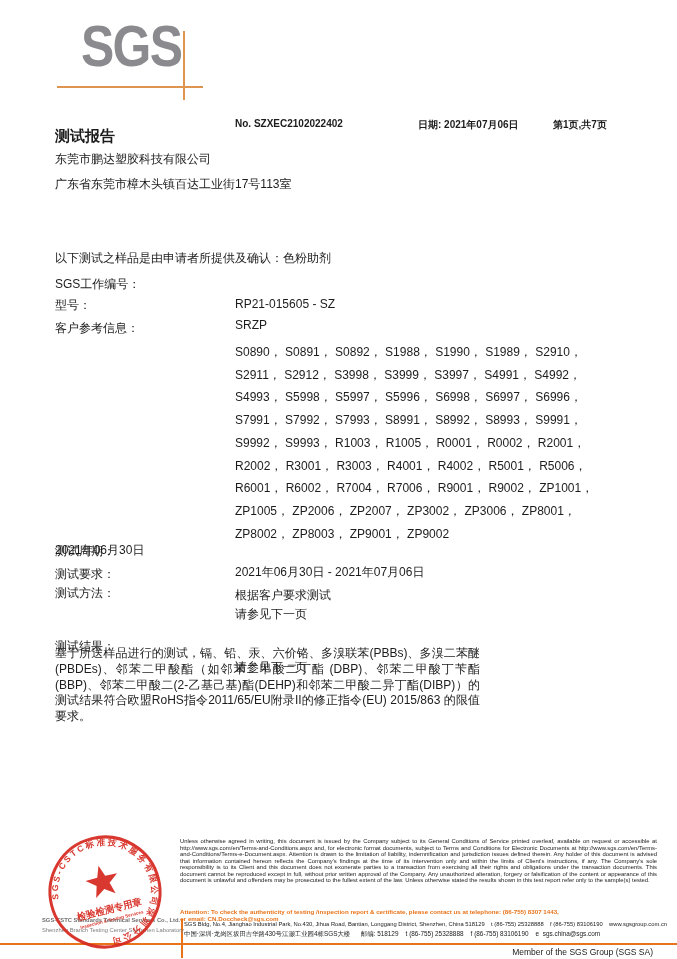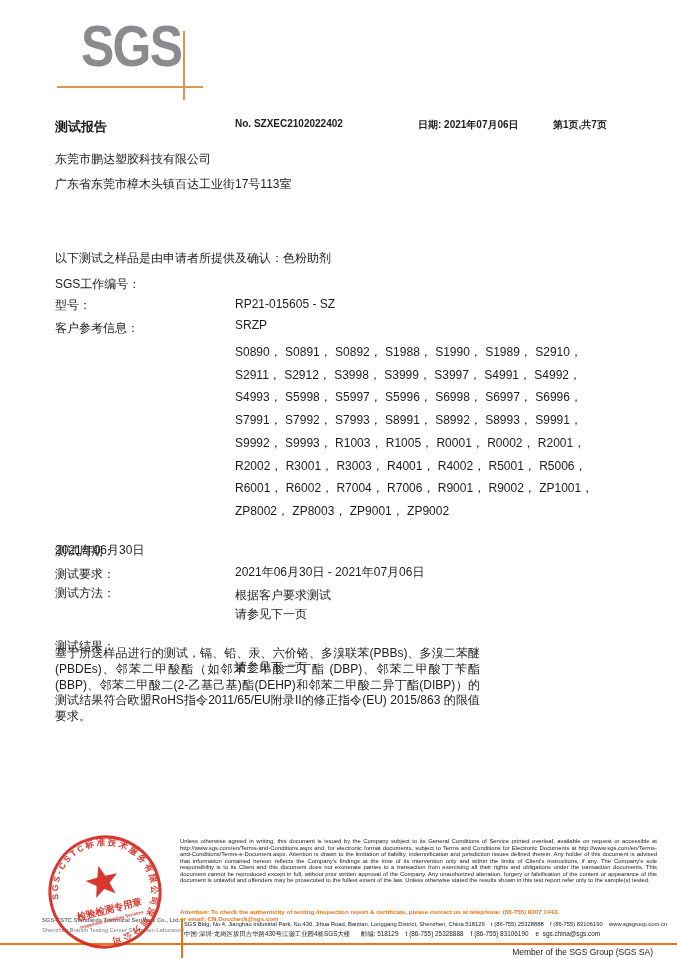--- a/index.html
+++ b/index.html
@@ -14,21 +14,21 @@
   .logo { position:absolute; left:55px; top:24px; width:160px; height:86px; }
   .logo-text {
     position:absolute; left:26px; top:-12px;
     font-size:58px; font-weight:bold; color:#8b8b8f;
     letter-spacing:-2px; transform:scaleX(.86); transform-origin:left;
   }
   .logo-hline { position:absolute; left:2px; top:62px; width:146px; height:2px; background:#dd9550; }
   .logo-vline { position:absolute; left:128px; top:7px; width:2px; height:69px; background:#dd9550; }
   
   .header-row { position:absolute; left:55px; top:115px; width:605px; height:22px; }
-  .header-row .title { position:absolute; left:0; top:3px; font-size:13px; font-weight:bold; }
+  .header-row .title { position:absolute; left:0; top:12px; font-size:15px; font-weight:bold; }
   .header-row .hitem { position:absolute; top:3px; font-size:10px; font-weight:600; }
   .h-no   { left:180px; }
   .h-date { left:363px; }
   .h-page { left:498px; }
   
   .client { position:absolute; left:55px; top:147px; font-size:12px; line-height:25px; }
   
   .statement { position:absolute; left:55px; top:250px; font-size:12px; }
   
   .row { position:absolute; left:55px; display:flex; font-size:12px; }
@@ -107,20 +107,21 @@
   <div class="row r-ref">
     <span class="label">客户参考信息：</span>
     <span class="value ref-lines">
       <div>S0890， S0891， S0892， S1988， S1990， S1989， S2910，</div>
       <div>S2911， S2912， S3998， S3999， S3997， S4991， S4992，</div>
       <div>S4993， S5998， S5997， S5996， S6998， S6997， S6996，</div>
       <div>S7991， S7992， S7993， S8991， S8992， S8993， S9991，</div>
       <div>S9992， S9993， R1003， R1005， R0001， R0002， R2001，</div>
       <div>R2002， R3001， R3003， R4001， R4002， R5001， R5006，</div>
       <div>R6001， R6002， R7004， R7006， R9001， R9002， ZP1001，</div>
+      <div>ZP1005， ZP2006， ZP2007， ZP3002， ZP3006， ZP8001，</div>
       <div>ZP8002， ZP8003， ZP9001， ZP9002</div>
     </span>
   </div>
 
   <div class="row r-recv">
     <span class="value">2021年06月30日</span>
   </div>
 
   <div class="row r-period">
     <span class="label">测试周期：</span>

